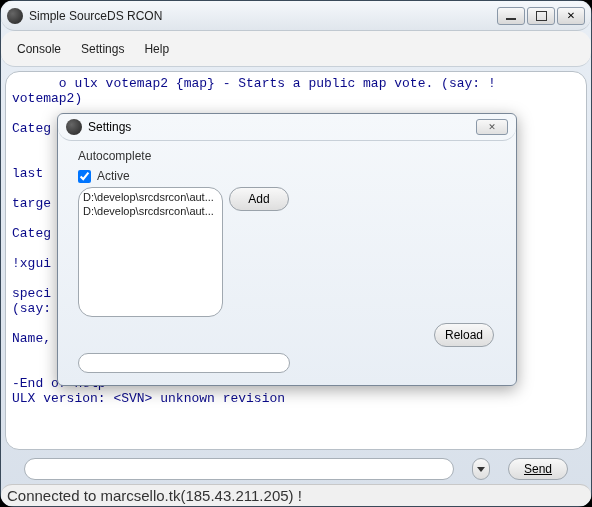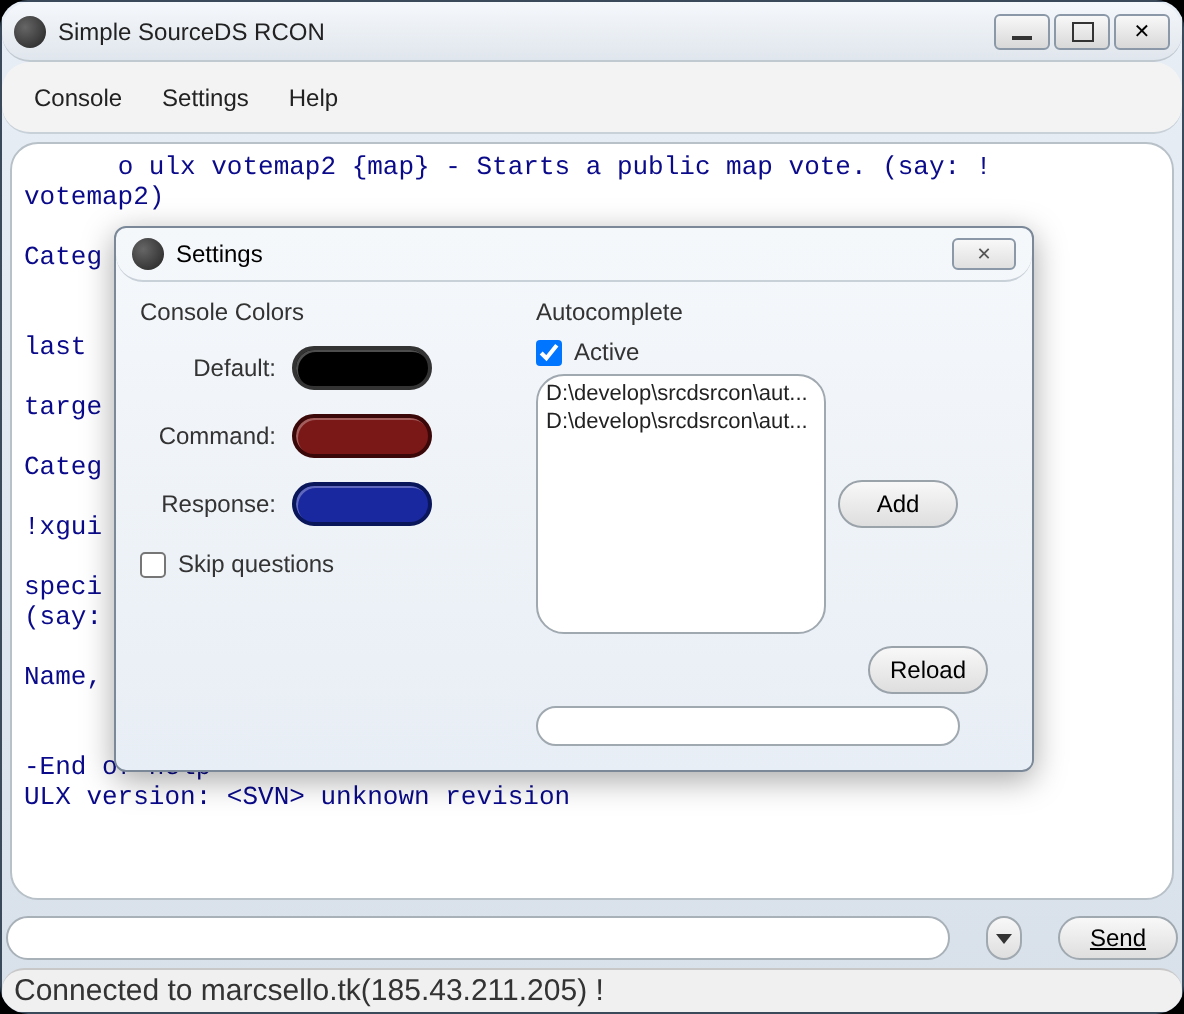--- a/index.html
+++ b/index.html
@@ -60,21 +60,21 @@
   font-size: 13px;
   color: #0a0a8a;
   padding: 4px 6px;
   white-space: pre-wrap;
   overflow: hidden;
   position: relative;
 }
 
 .input-row {
   display: flex;
-  padding: 4px 2px;
+  padding: 4px 23px;
   gap: 18px;
   text-decoration: underline;
 }
 .cmd-input {
   flex: 1;
   height: 22px;
   border: 1px solid #a8b0b8;
   background: #fff;
   font-size: 12px;
 }
@@ -155,21 +155,21 @@
 .listbox {
   width: 145px; height:130px;
   background:#fff;
   border:1px solid #a0a8b0;
   font-size:11px; color:#222;
   padding:2px;
   overflow:hidden;
 }
 .listbox div { white-space:nowrap; padding:1px 2px; overflow:hidden; }
 
-.sidebtns { display:flex; flex-direction:row; gap:6px; margin-left:6px;align-items:center;}
+.sidebtns { display:flex; flex-direction:row; gap:6px; margin-left:6px;}
 .sidebtns button, .reload-btn {
   width:60px; height:24px;
   background: linear-gradient(#f8f8f8, #dedede);
   border:1px solid #9aa2aa;
   font-size:12px;
 }
 .sidebtns button:disabled { color:#9a9a9a; }
 
 .right-row { display:flex; }
 .reload-row { display:flex; justify-content:flex-end; margin-top:6px; margin-right:10px;}
@@ -230,41 +230,20 @@
 
   <div class="statusbar">Connected to marcsello.tk(185.43.211.205) !</div>
 
   <div class="dialog">
     <div class="dlg-title">
       <div class="app-icon"></div>
       <div class="t">Settings</div>
       <div class="close"></div>
     </div>
     <div class="dlg-body">
-      <div class="col-left">
-        <div class="group-label">Console Colors</div>
-
-        <div class="color-row">
-          <label>Default:</label>
-          <div class="swatch black"></div>
-        </div>
-        <div class="color-row">
-          <label>Command:</label>
-          <div class="swatch red"></div>
-        </div>
-        <div class="color-row">
-          <label>Response:</label>
-          <div class="swatch blue"></div>
-        </div>
-
-        <div class="chk">
-          <input type="checkbox" style="">
-          <span>Skip questions</span>
-        </div>
-      </div>
 
       <div class="col-right">
         <div class="group-label">Autocomplete</div>
         <div class="chk" style="margin-top:-4px; margin-bottom:4px;">
           <input type="checkbox" checked="" style="">
           <span>Active</span>
         </div>
         <div class="right-row">
           <div class="listbox">
             <div>D:\develop\srcdsrcon\aut...</div>

